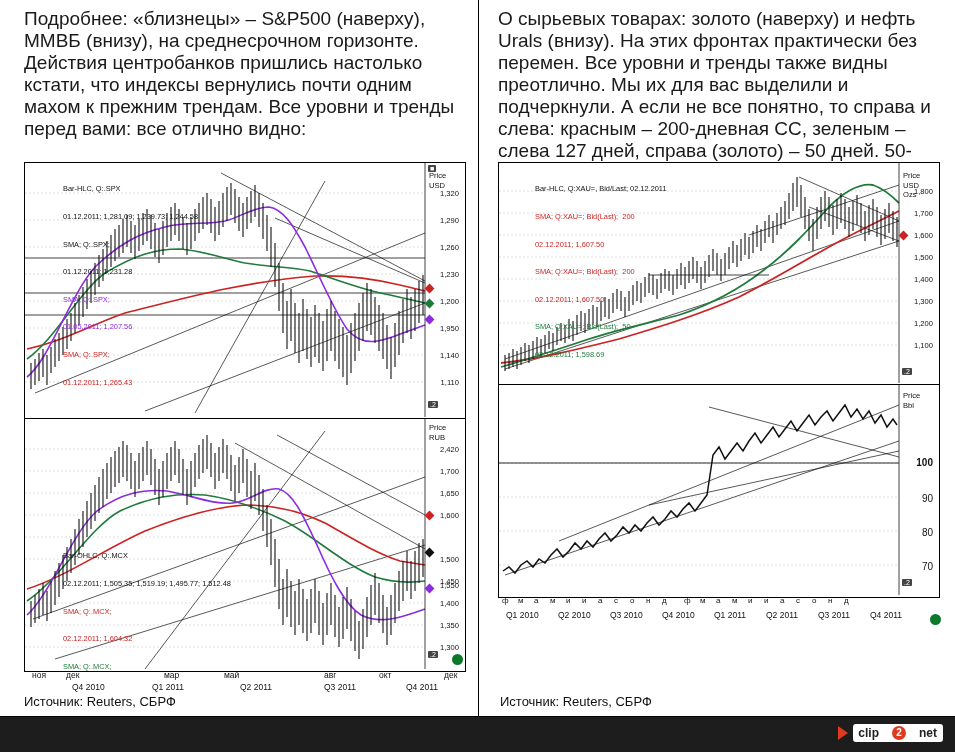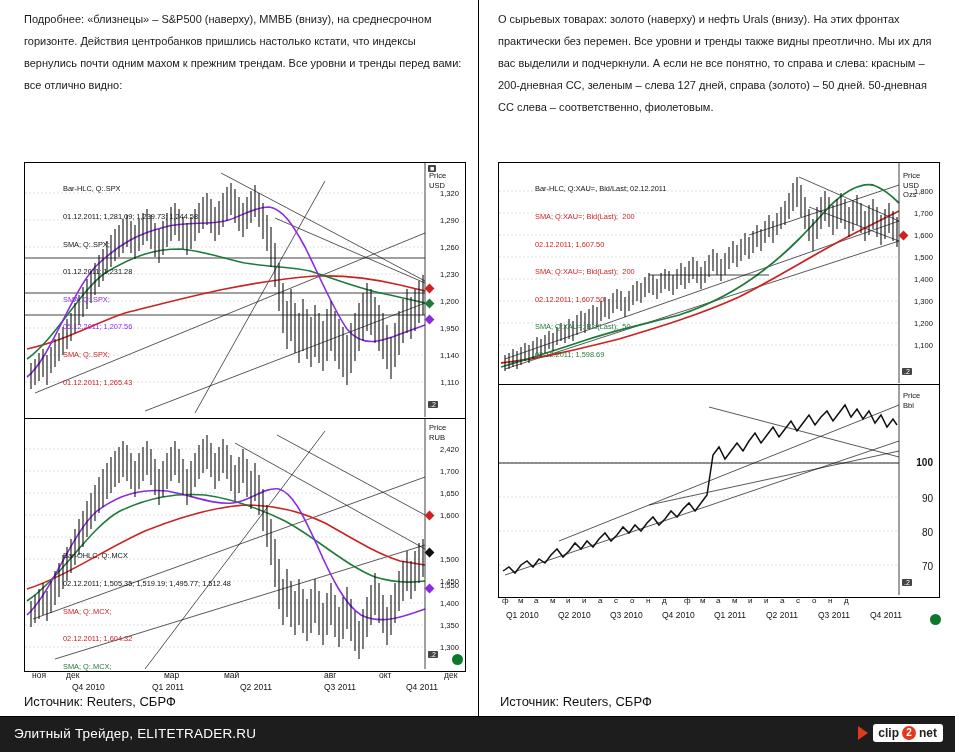--- a/index.html
+++ b/index.html
@@ -12,21 +12,21 @@
   }
   .page{position:relative;width:955px;height:752px;}
   .col{position:absolute;top:0;height:716px;}
   .col-left{left:0;width:478px;}
   .col-right{left:478px;width:477px;}
   .vdiv{position:absolute;left:478px;top:0;width:1px;height:716px;background:#000;}
   .hdiv{position:absolute;left:0;top:716px;width:955px;height:1px;background:#000;}
 
   .intro{
     position:absolute;
-    font-size:11px;
+    font-size:19px;
     line-height:22px;
     color:#1a1a1a;
   }
   .intro.left{left:24px;top:8px;width:440px;}
   .intro.right{left:20px;top:8px;width:440px;}
 
   .source{
     position:absolute;
     font-size:13px;
     color:#111;
@@ -42,21 +42,21 @@
     position:absolute;left:14px;top:9px;
     color:#fff;font-size:13.5px;letter-spacing:.2px;
   }
   .clip2net{
     position:absolute;right:12px;top:7px;
     display:flex;align-items:center;gap:5px;
   }
   .c2n-badge{
     background:#fff;border-radius:3px;
     padding:2px 6px 2px 5px;
-    display:flex;align-items:center;gap:3px;
+    display:flex;align-items:center;gap:13px;
     font-size:12px;color:#222;font-weight:bold;
   }
   .c2n-dot{
     display:inline-block;width:14px;height:14px;border-radius:50%;
     background:#e03a1e;color:#fff;font-size:10px;line-height:14px;text-align:center;
     font-weight:bold;
   }
   .c2n-arrow{
     width:0;height:0;border-top:7px solid transparent;border-bottom:7px solid transparent;
     border-left:10px solid #e03a1e;
@@ -236,21 +236,21 @@
 
         <line x1="400" y1="0" x2="400" y2="254" stroke="#111" stroke-width="0.8"></line>
       </svg>
 
       <div class="legend" style="left:38px;top:3px;">
         <div style="color:#111">Bar-HLC, Q:.SPX</div>
         <div style="color:#111">01.12.2011; 1,281.09; 1,239.73; 1,244.58</div>
         <div style="color:#111">SMA; Q:.SPX;</div>
         <div style="color:#111">01.12.2011; 1,231.28</div>
         <div style="color:#8a2be2">SMA; Q:.SPX;</div>
-        <div style="color:#8a2be2">05.12.2011; 1,207.56</div>
+        <div style="color:#8a2be2">01.05.2011; 1,207.56</div>
         <div style="color:#cc2222">SMA; Q:.SPX;</div>
         <div style="color:#cc2222">01.12.2011; 1,265.43</div>
       </div>
 
       <div class="price-head" style="left:404px;top:8px;">
         <div>Price</div>
         <div>USD</div>
       </div>
 
       <div class="ylabels" style="left:398px;top:0;width:38px;height:254px;">
@@ -698,21 +698,20 @@
     </div>
     <div class="greendot" style="left:452px;top:614px;"></div>
 
     <div class="source right" style="left:22px;">Источник: Reuters, СБРФ</div>
   </div>
 
   <div class="vdiv"></div>
   <div class="hdiv"></div>
 
   <div class="footer">
-    <div class="footer-text">Элитный Трейдер, ELITETRADER.RU</div>
     <div class="clip2net">
       <div class="c2n-arrow"></div>
       <div class="c2n-badge">
         <span>clip</span>
         <span class="c2n-dot">2</span>
         <span>net</span>
       </div>
     </div>
   </div>
 

